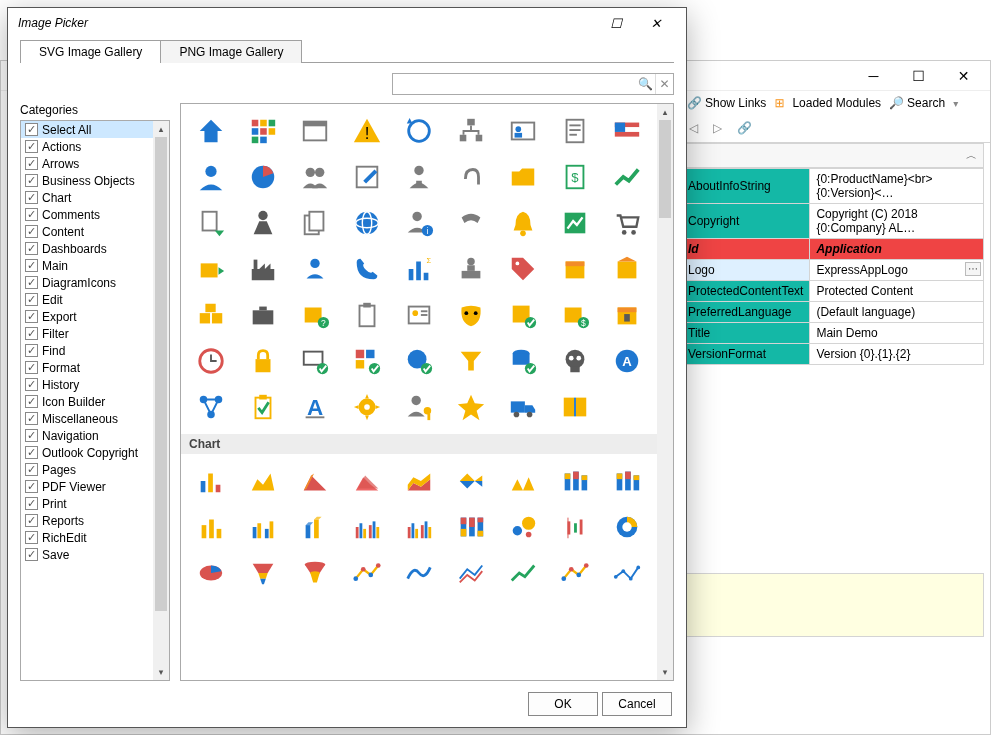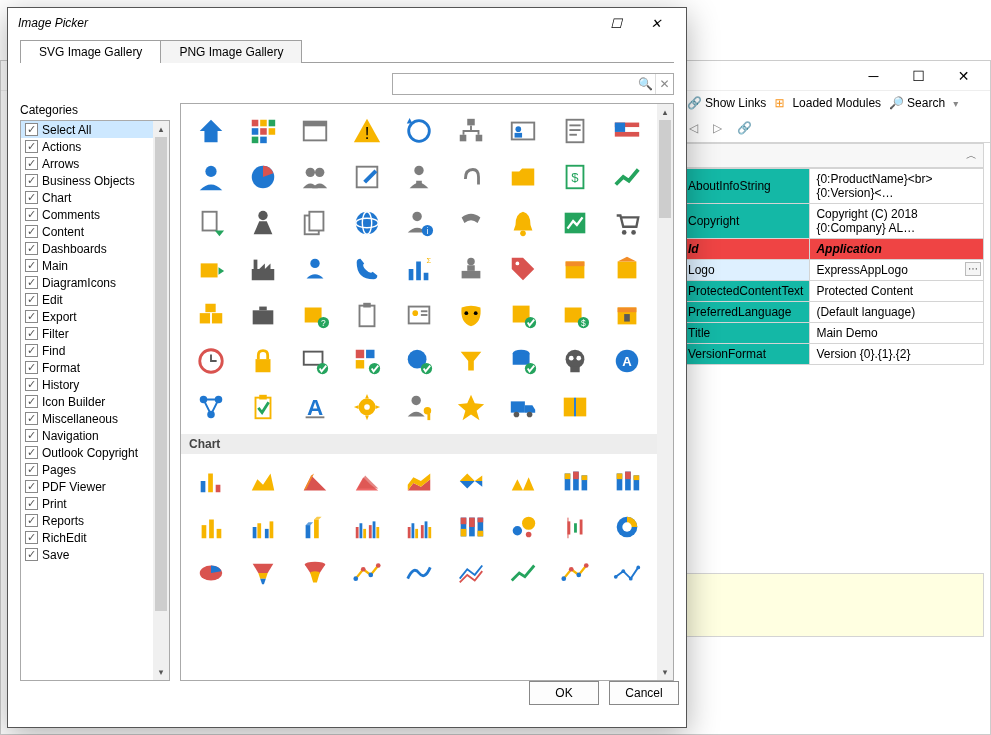--- a/index.html
+++ b/index.html
@@ -71,21 +71,21 @@
 .gallery-inner { position: absolute; inset: 0 16px 0 0; overflow: hidden; }
 .gal-section-header { background: #ededed; padding: 3px 8px; font-size: 12px; font-weight: bold; color: #444; }
 .icon-grid { display: grid; grid-template-columns: repeat(9, 1fr); gap: 4px; padding: 6px; }
 .icon-cell { height: 42px; display: flex; align-items: center; justify-content: center; cursor: pointer; border: 1px solid transparent; }
 .icon-cell svg, .icon-cell .ic { width: 30px; height: 30px; }
 .gal-scroll { position: absolute; right: 0; top: 0; bottom: 0; width: 16px; background: #f0f0f0; display: flex; flex-direction: column; }
 .gal-scroll .arrow { height: 16px; display: flex; align-items: center; justify-content: center; font-size: 9px; color: #555; cursor: pointer; background: #f0f0f0;}
 .gal-scroll .track { flex: 1; position: relative; }
 .gal-scroll .thumb { position: absolute; left: 2px; right: 2px; top: 0; height: 18%; background: #cdcdcd; }
 
-.dlg-footer { height: 46px; display: flex; justify-content: flex-end; gap: 10px; padding: 0 7px; }
+.dlg-footer { height: 46px; display: flex; align-items: center; justify-content: flex-end; gap: 4px; padding: 0 14px; }
 .btn { min-width: 70px; height: 24px; border: 1px solid #888; background: #fdfdfd; font-size: 12px; cursor: pointer; display: flex; align-items: center; justify-content: center; padding: 0 12px; }
 </style>
 </head>
 <body>
 
 <div class="bg-window">
   <div class="bg-titlebar">
     <div class="winbtn">─</div>
     <div class="winbtn">☐</div>
     <div class="winbtn close">✕</div>

